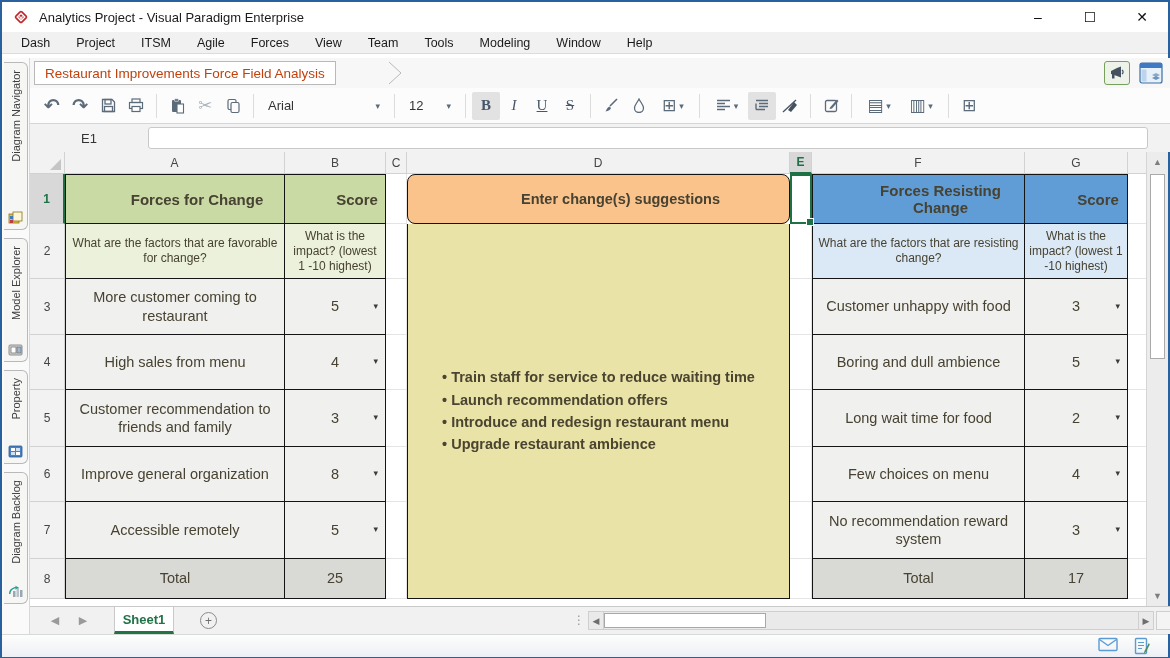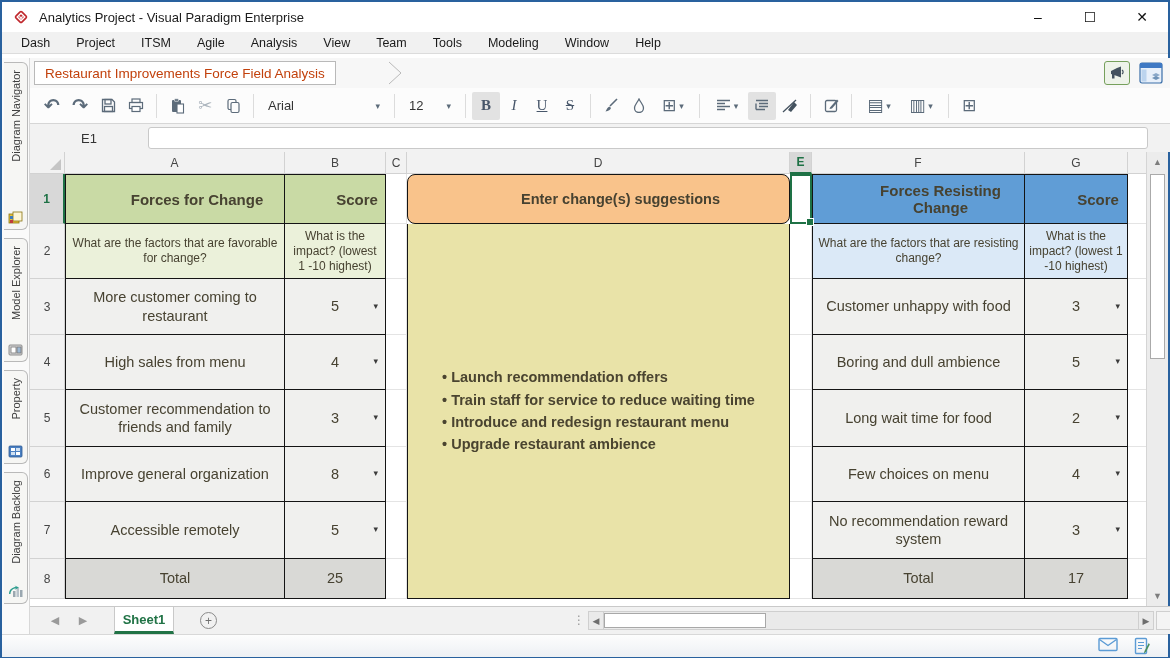--- a/index.html
+++ b/index.html
@@ -115,21 +115,21 @@
       <div class="win-btn">☐</div>
       <div class="win-btn">✕</div>
     </div>
   </div>
 
   <div class="menubar">
     <span class="menu-item">Dash</span>
     <span class="menu-item">Project</span>
     <span class="menu-item">ITSM</span>
     <span class="menu-item">Agile</span>
-    <span class="menu-item">Analysis</span>
+    <span class="menu-item">Forces</span>
     <span class="menu-item">View</span>
     <span class="menu-item">Team</span>
     <span class="menu-item">Tools</span>
     <span class="menu-item">Modeling</span>
     <span class="menu-item">Window</span>
     <span class="menu-item">Help</span>
   </div>
 
   <div class="sidebar">
     <div class="vtab" style="top:4px; height:168px;">
@@ -342,22 +342,22 @@
       <div class="tl bl bt bg-blue hdr">Forces Resisting Change</div>
       <div class="tl bt bg-blue hdr">Score</div>
       <div class="g"></div>
 
       <div class="rh">2</div>
       <div class="tl bl bg-lgreen sub">What are the factors that are favorable for change?</div>
       <div class="tl bg-lgreen sub">What is the impact? (lowest 1 -10 highest)</div>
       <div class="g"></div>
       <div class="tl bl bg-yellow bullets" style="grid-row:3 / 10; grid-column:5;">
         <ul>
+          <li>Train staff for service to reduce waiting time</li>
           <li>Launch recommendation offers</li>
-          <li>Train staff for service to reduce waiting time</li>
           <li>Introduce and redesign restaurant menu</li>
           <li>Upgrade restaurant ambience</li>
         </ul>
       </div>
       <div class="g"></div>
       <div class="tl bl bg-lblue sub">What are the factors that are resisting change?</div>
       <div class="tl bg-lblue sub">What is the impact? (lowest 1 -10 highest)</div>
       <div class="g"></div>
 
       <div class="rh">3</div>

